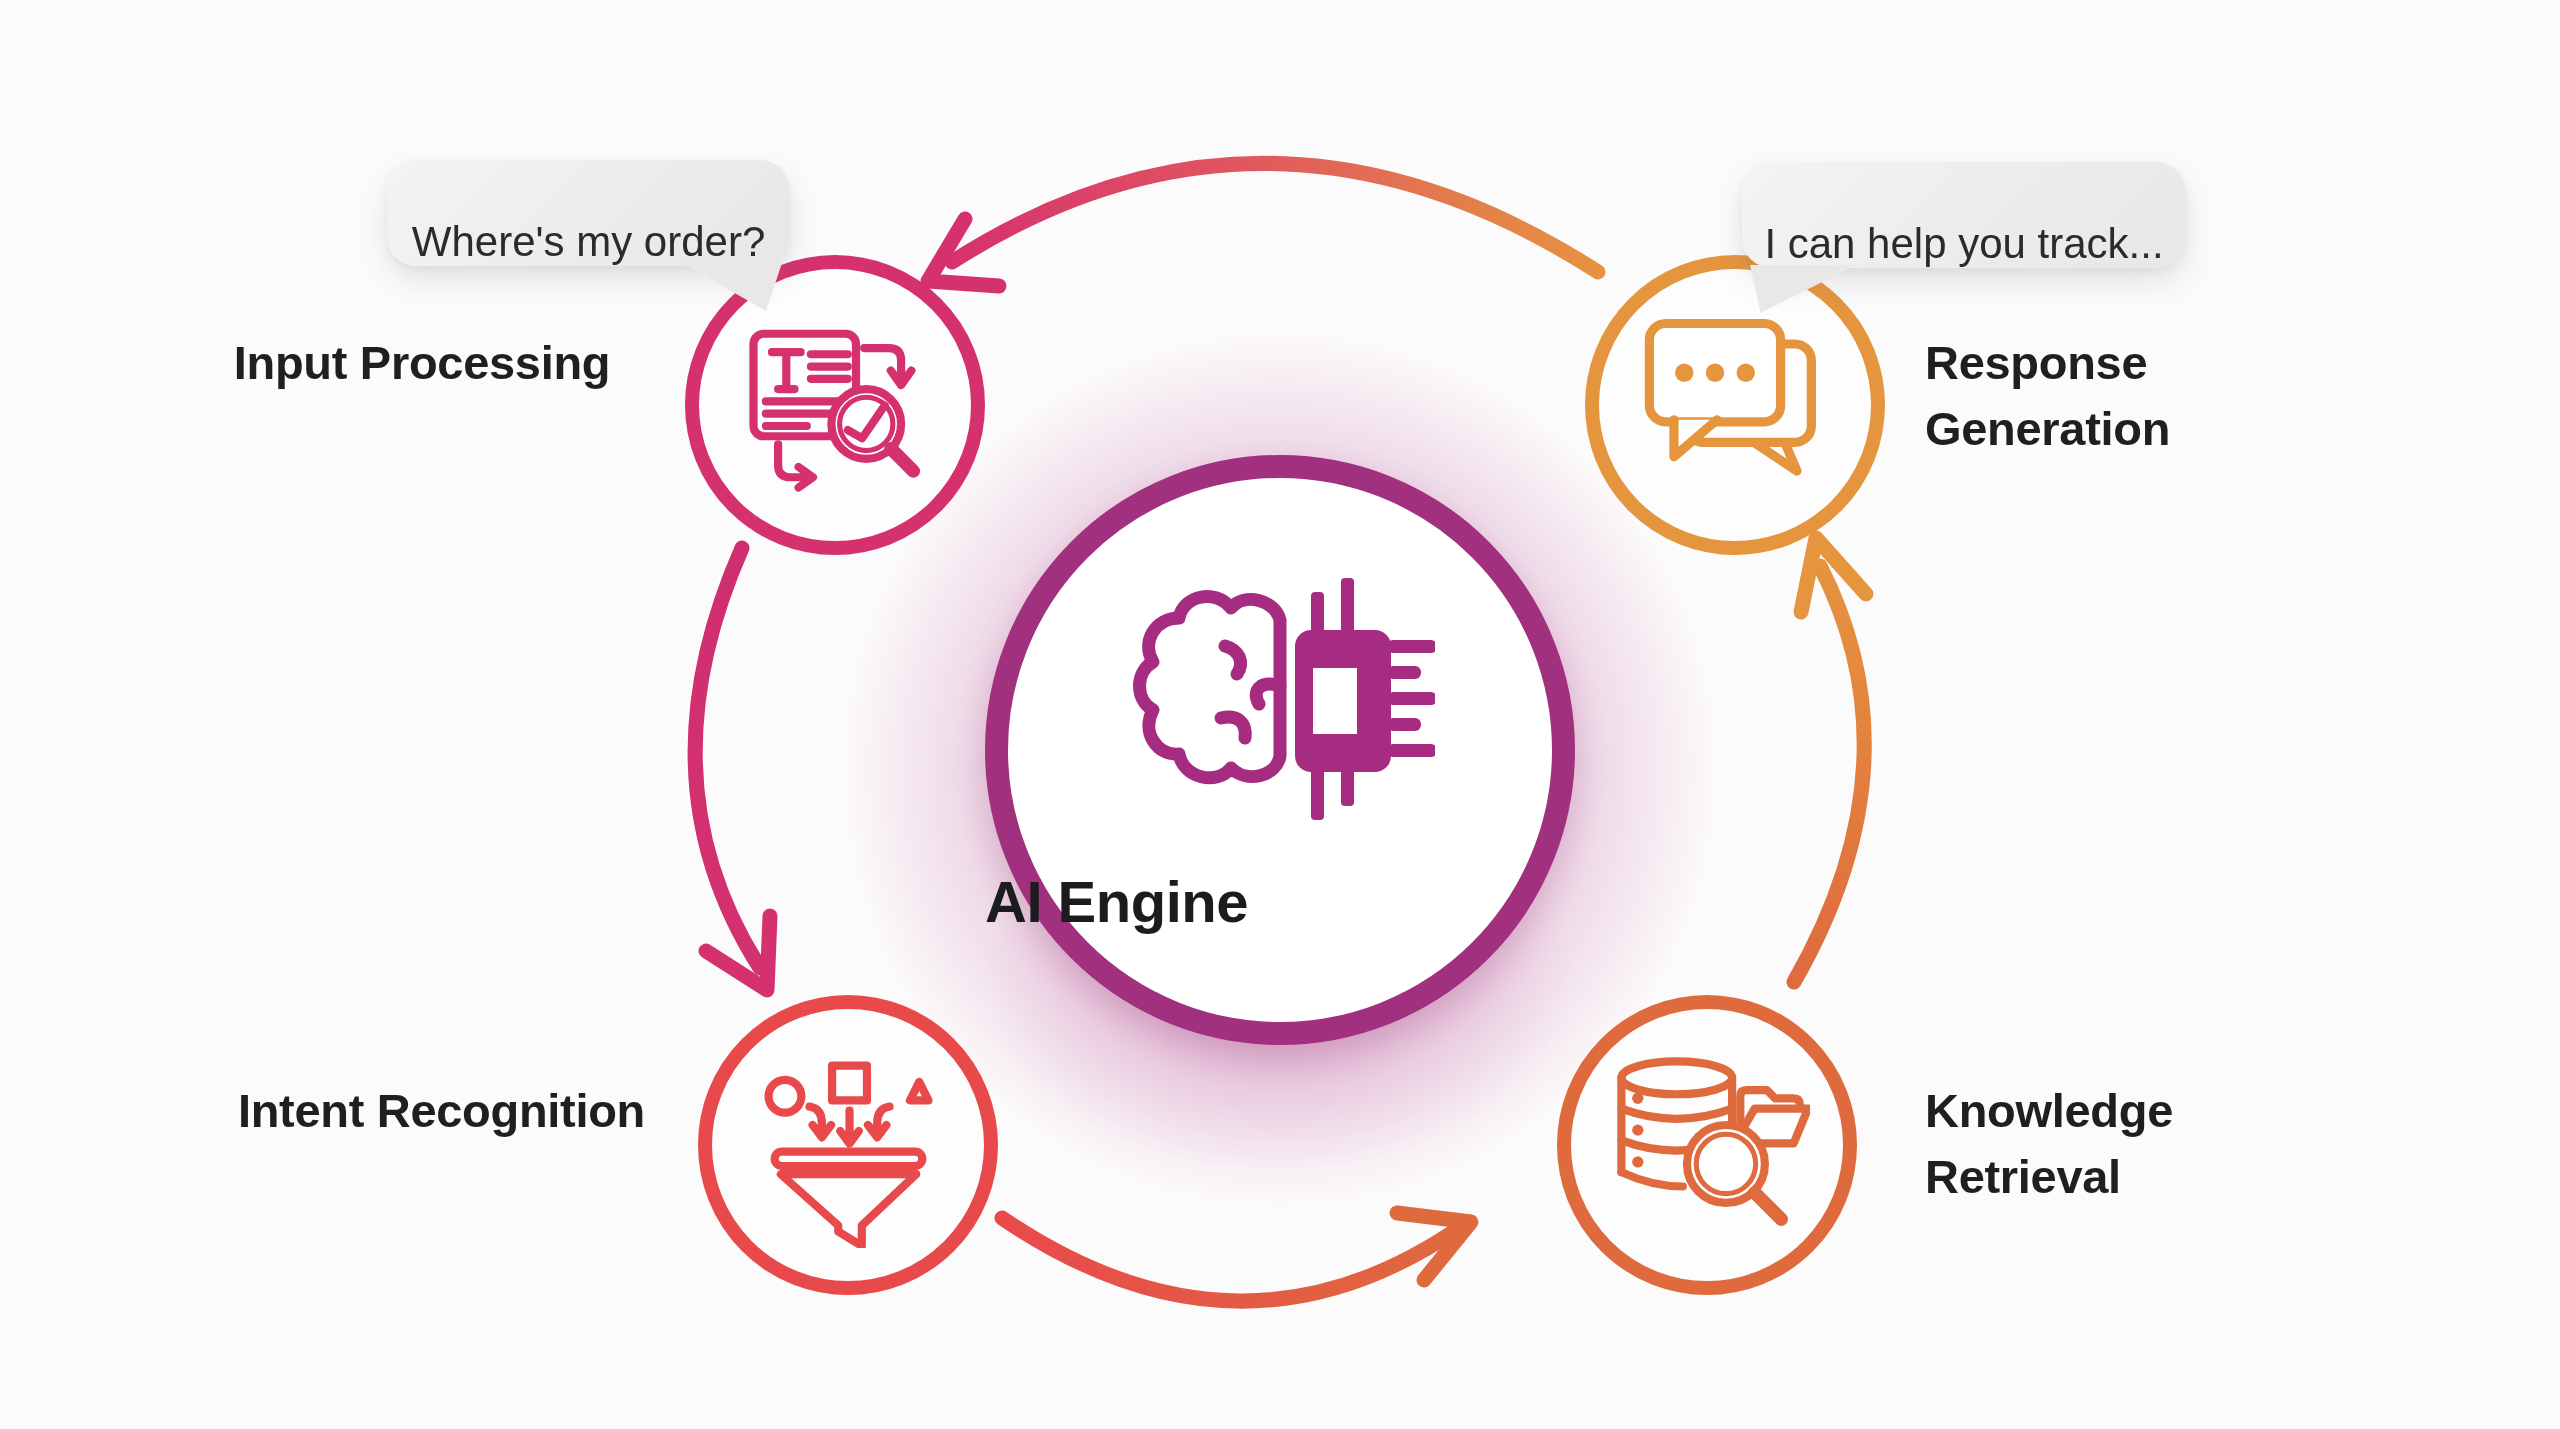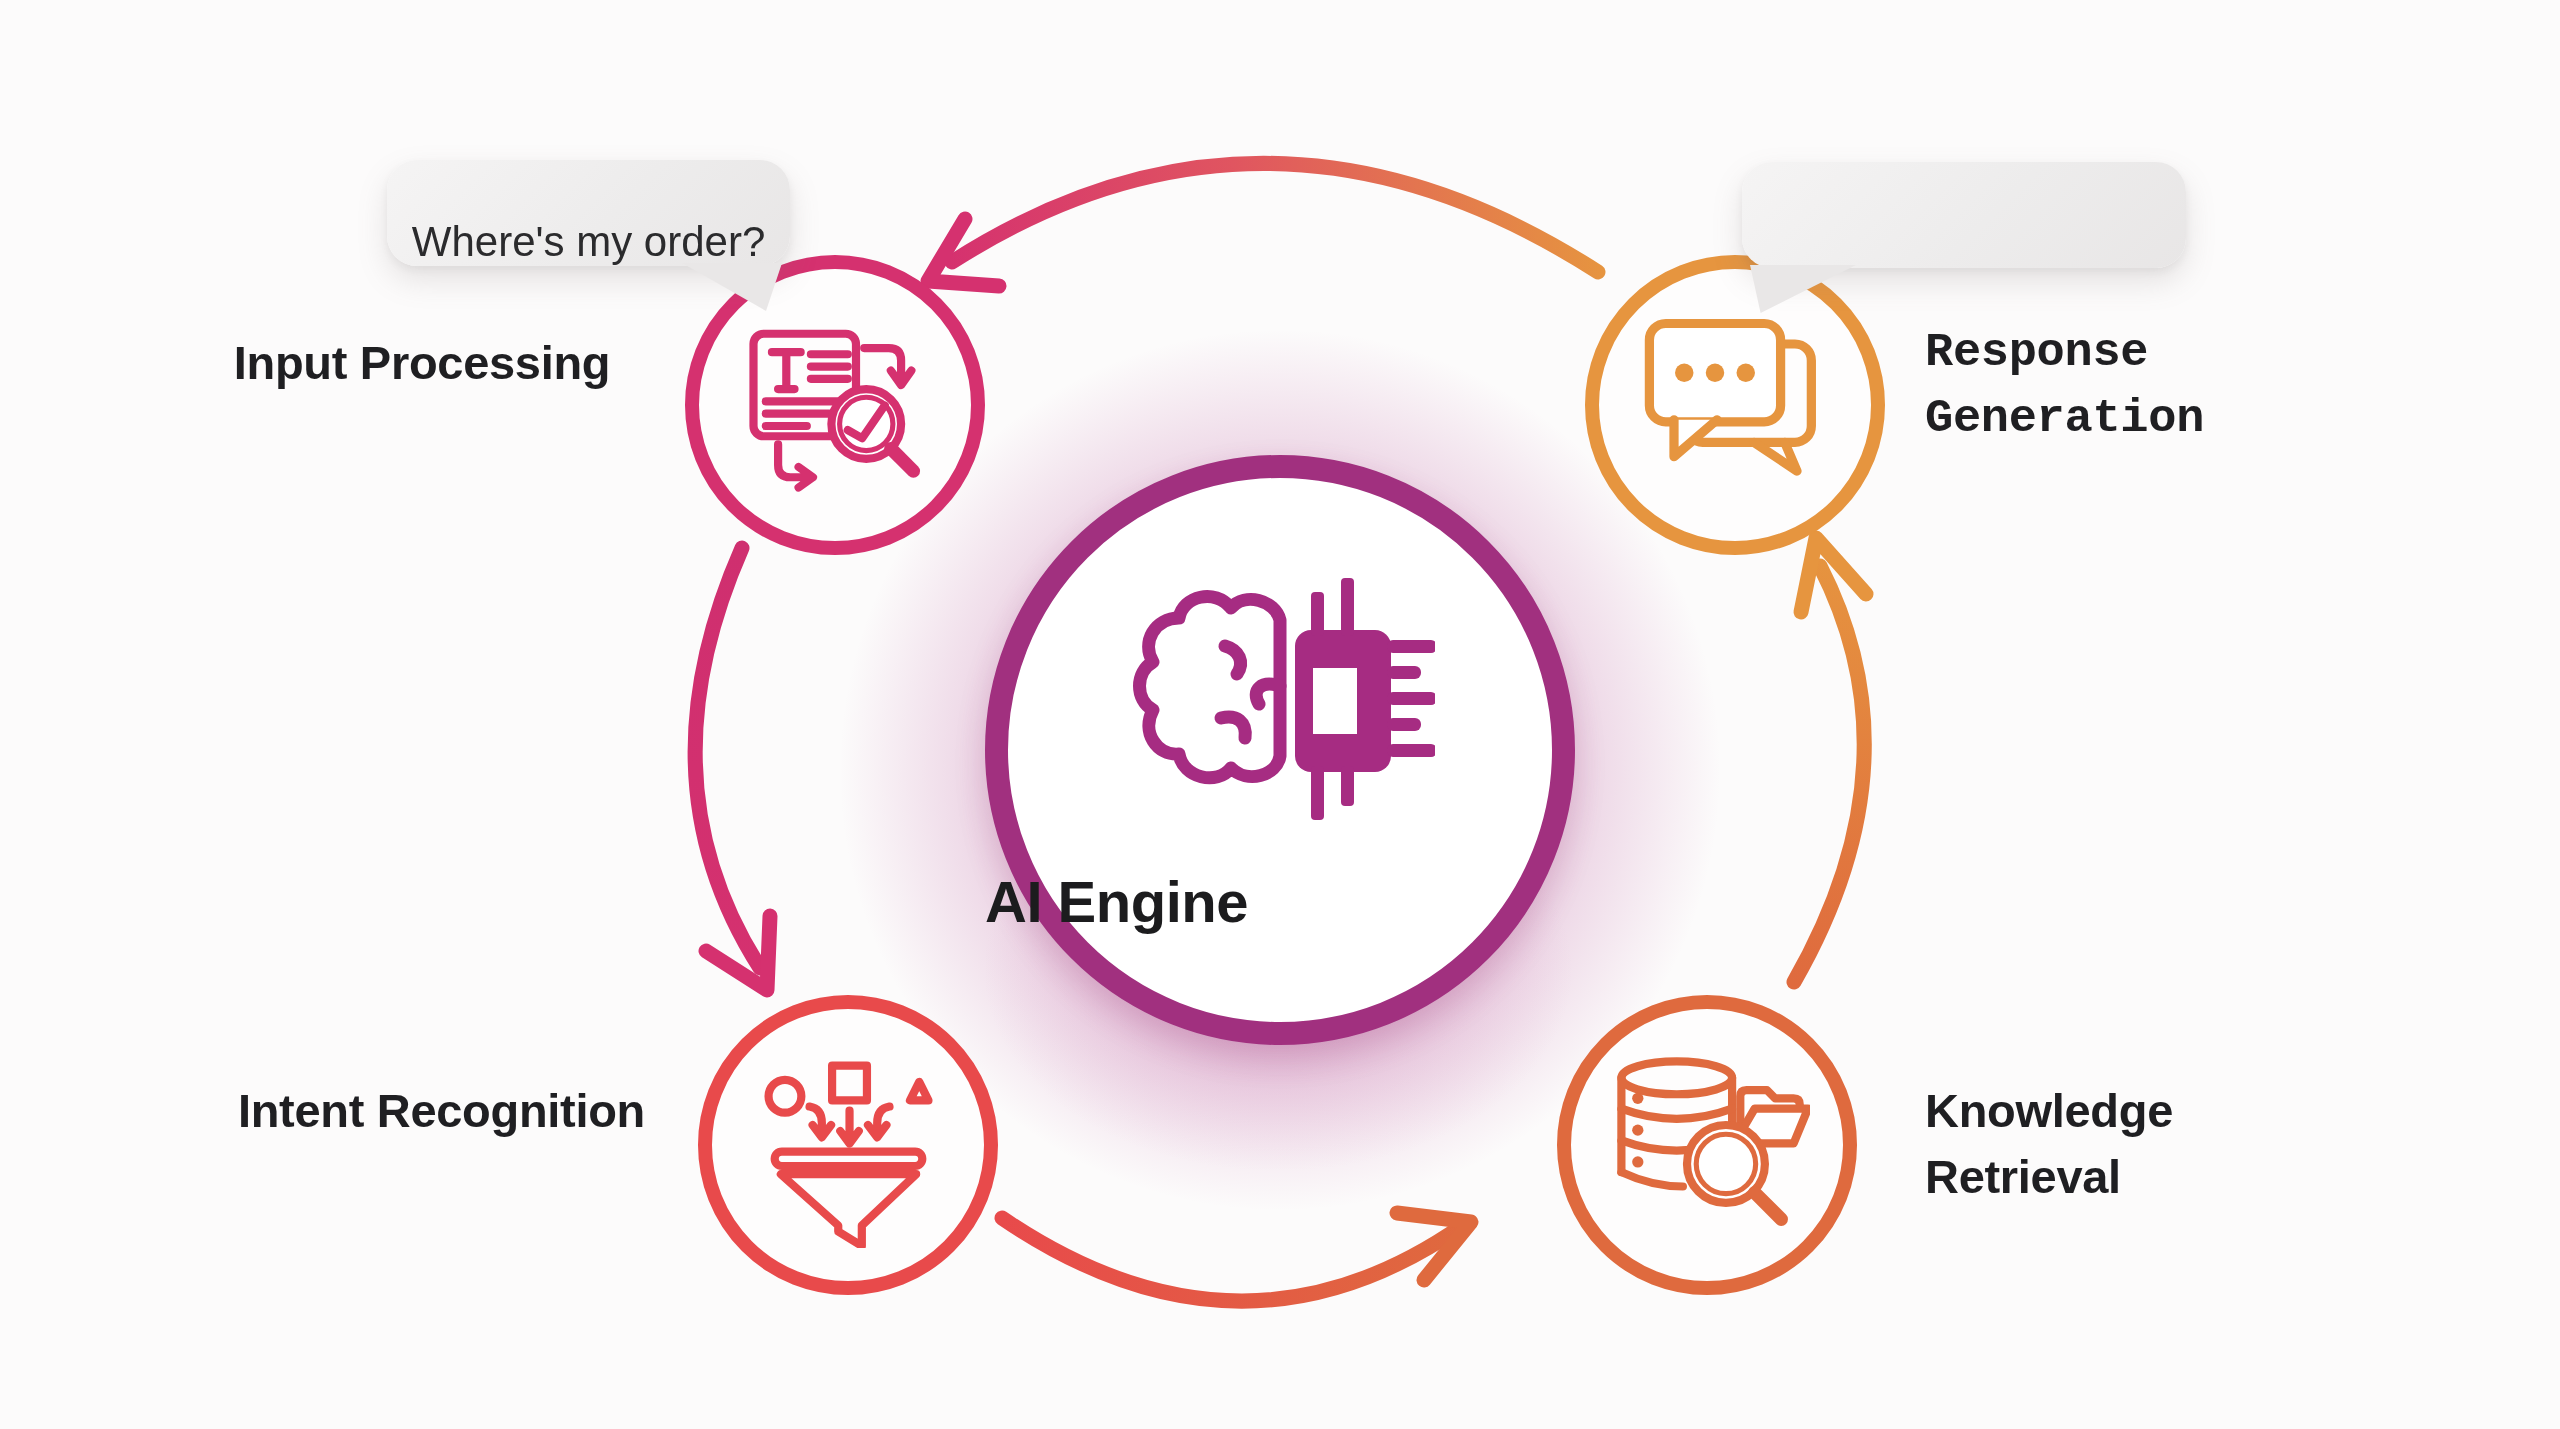--- a/index.html
+++ b/index.html
@@ -44,21 +44,21 @@
   .bubble .tail{position:absolute;top:100%;margin-top:-3px;height:48px;background:#e9e7e7;}
   .bubble.user{left:387px;top:160px;width:403px;}
   .bubble.user .tail{left:295px;width:100px;clip-path:polygon(0 0,100% 0,84% 100%);}
   .bubble.bot{left:1742px;top:162px;width:444px;}
   .bubble.bot .tail{left:8px;width:106px;clip-path:polygon(0 0,100% 0,10% 100%);}
 
   
   .label{position:absolute;font-size:47px;line-height:66px;font-weight:700;color:var(--text);letter-spacing:-.3px;}
   .label.right{text-align:right;}
   .label.input-label{right:1923px;top:330px;width:430px;text-align:center;}
-  .label.response-label{left:1925px;top:320px;width:330px;font-family:Liberation Mono, monospace;}
+  .label.response-label{left:1925px;top:330px;width:330px;}
   .label.intent-label{right:1915px;top:1078px;width:430px;}
   .label.knowledge-label{left:1925px;top:1078px;width:340px;}
   .label.side-label{right:1925px;top:752px;width:430px;}
 
   
   .logo{position:absolute;right:70px;top:58px;display:flex;align-items:center;gap:18px;}
   .logo svg{width:78px;height:78px;}
   .logo .logo-text{font-size:55px;font-weight:700;color:var(--logo);letter-spacing:-1px;}
 
   .icon-stroke{fill:none;stroke-linecap:round;stroke-linejoin:round;}
@@ -197,20 +197,21 @@
       <circle cx="118" cy="118" r="29" fill="none" stroke="var(--orangered,#df6a3e)" stroke-width="5"></circle>
       <path d="M 146 146 L 172 172" class="icon-stroke" stroke="var(--orangered,#df6a3e)" stroke-width="13"></path>
     </svg>
   </div>
 
   <div class="bubble user">
     <span>Where's my order?</span>
     <div class="tail"></div>
   </div>
   <div class="bubble bot">
+    <span>I can help you track...</span>
     <div class="tail"></div>
   </div>
 
   <div class="label right input-label">Input Processing</div>
   <div class="label response-label">Response Generation</div>
   <div class="label right intent-label">Intent Recognition</div>
   <div class="label knowledge-label">Knowledge Retrieval</div>
 
 
 </div>

